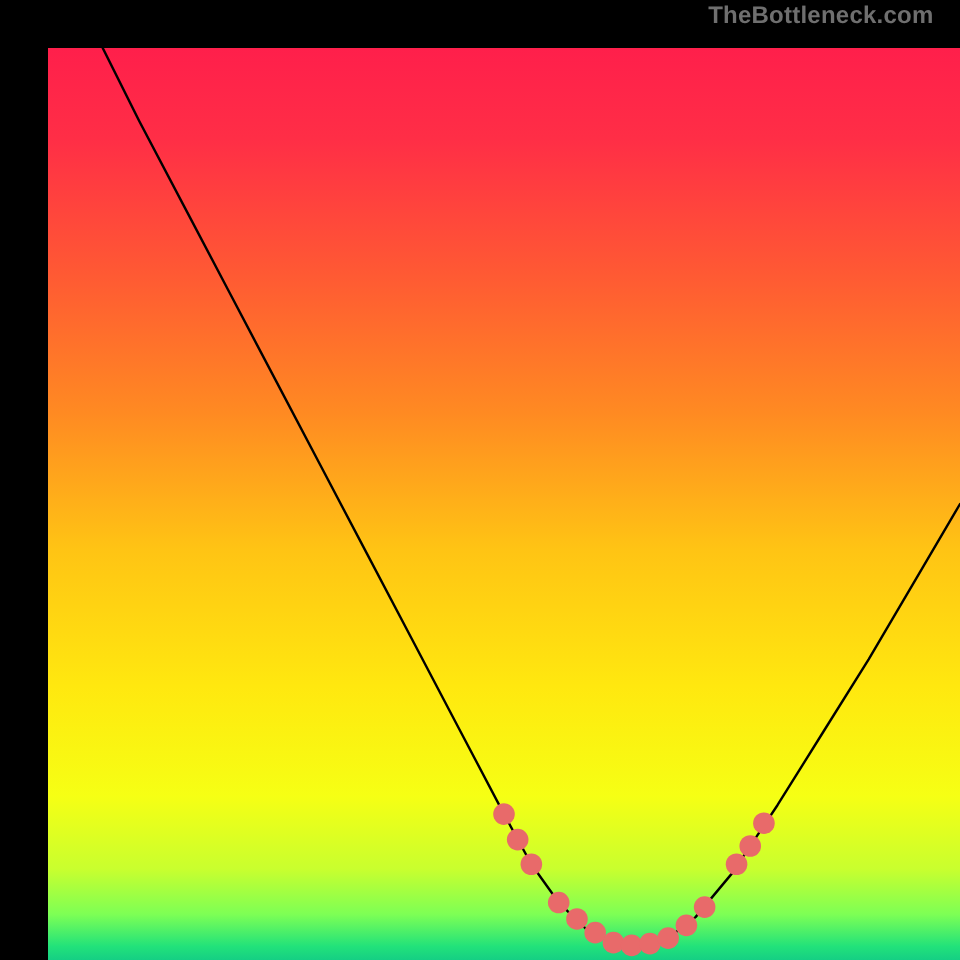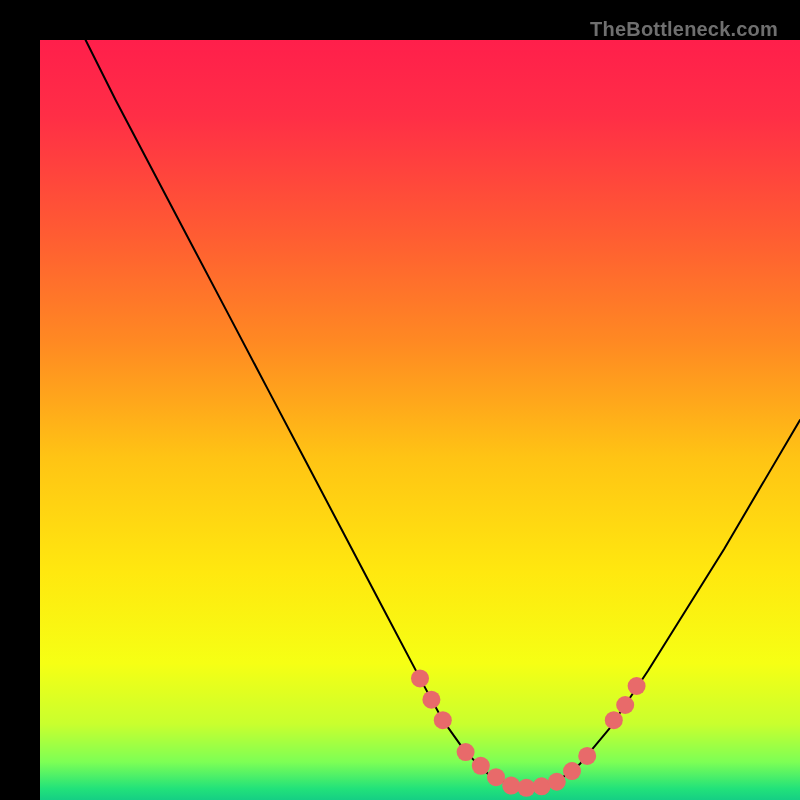--- a/index.html
+++ b/index.html
@@ -33,21 +33,20 @@
   }
   .watermark {
     position: absolute;
     top: 2px;
     right: 22px;
     font-family: Arial, Helvetica, sans-serif;
     font-size: 20px;
     font-weight: 600;
     color: #6f6f6f;
     letter-spacing: 0.2px;
-    margin-top: 16px;
   }
   svg.curve {
     position: absolute;
     inset: 0;
   }
 </style>
 </head>
 <body>
 
 <div class="frame">

